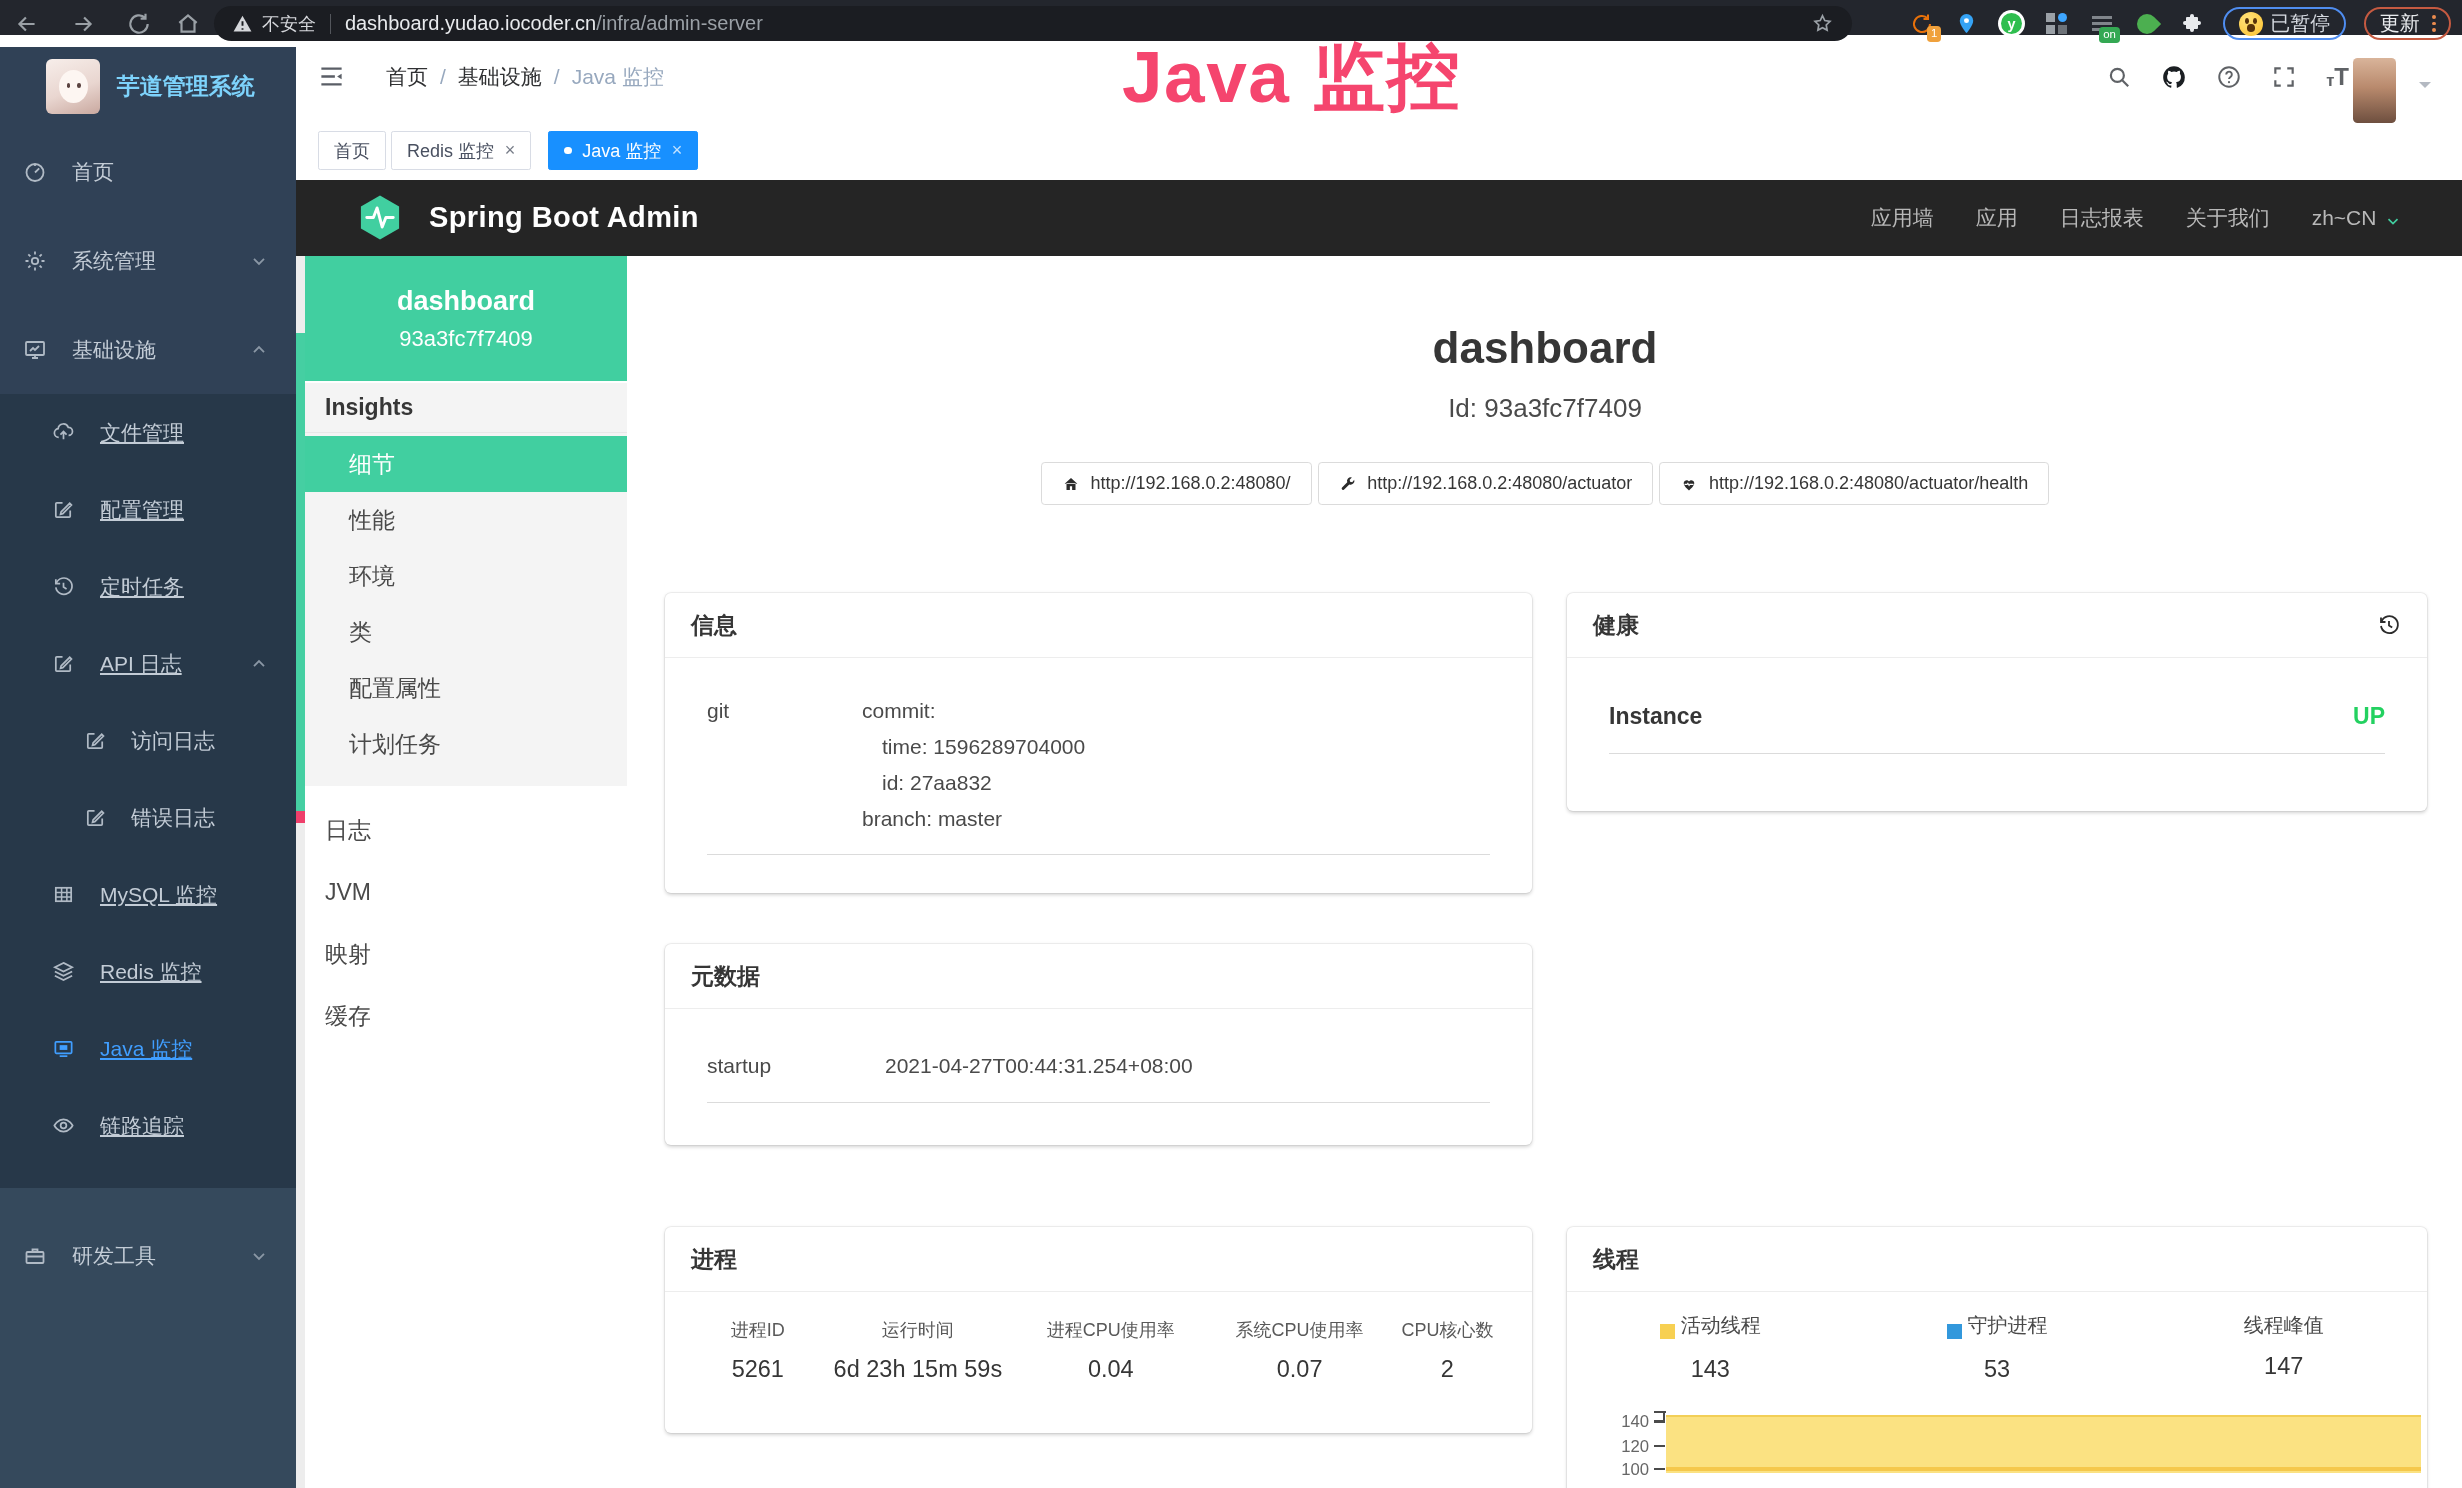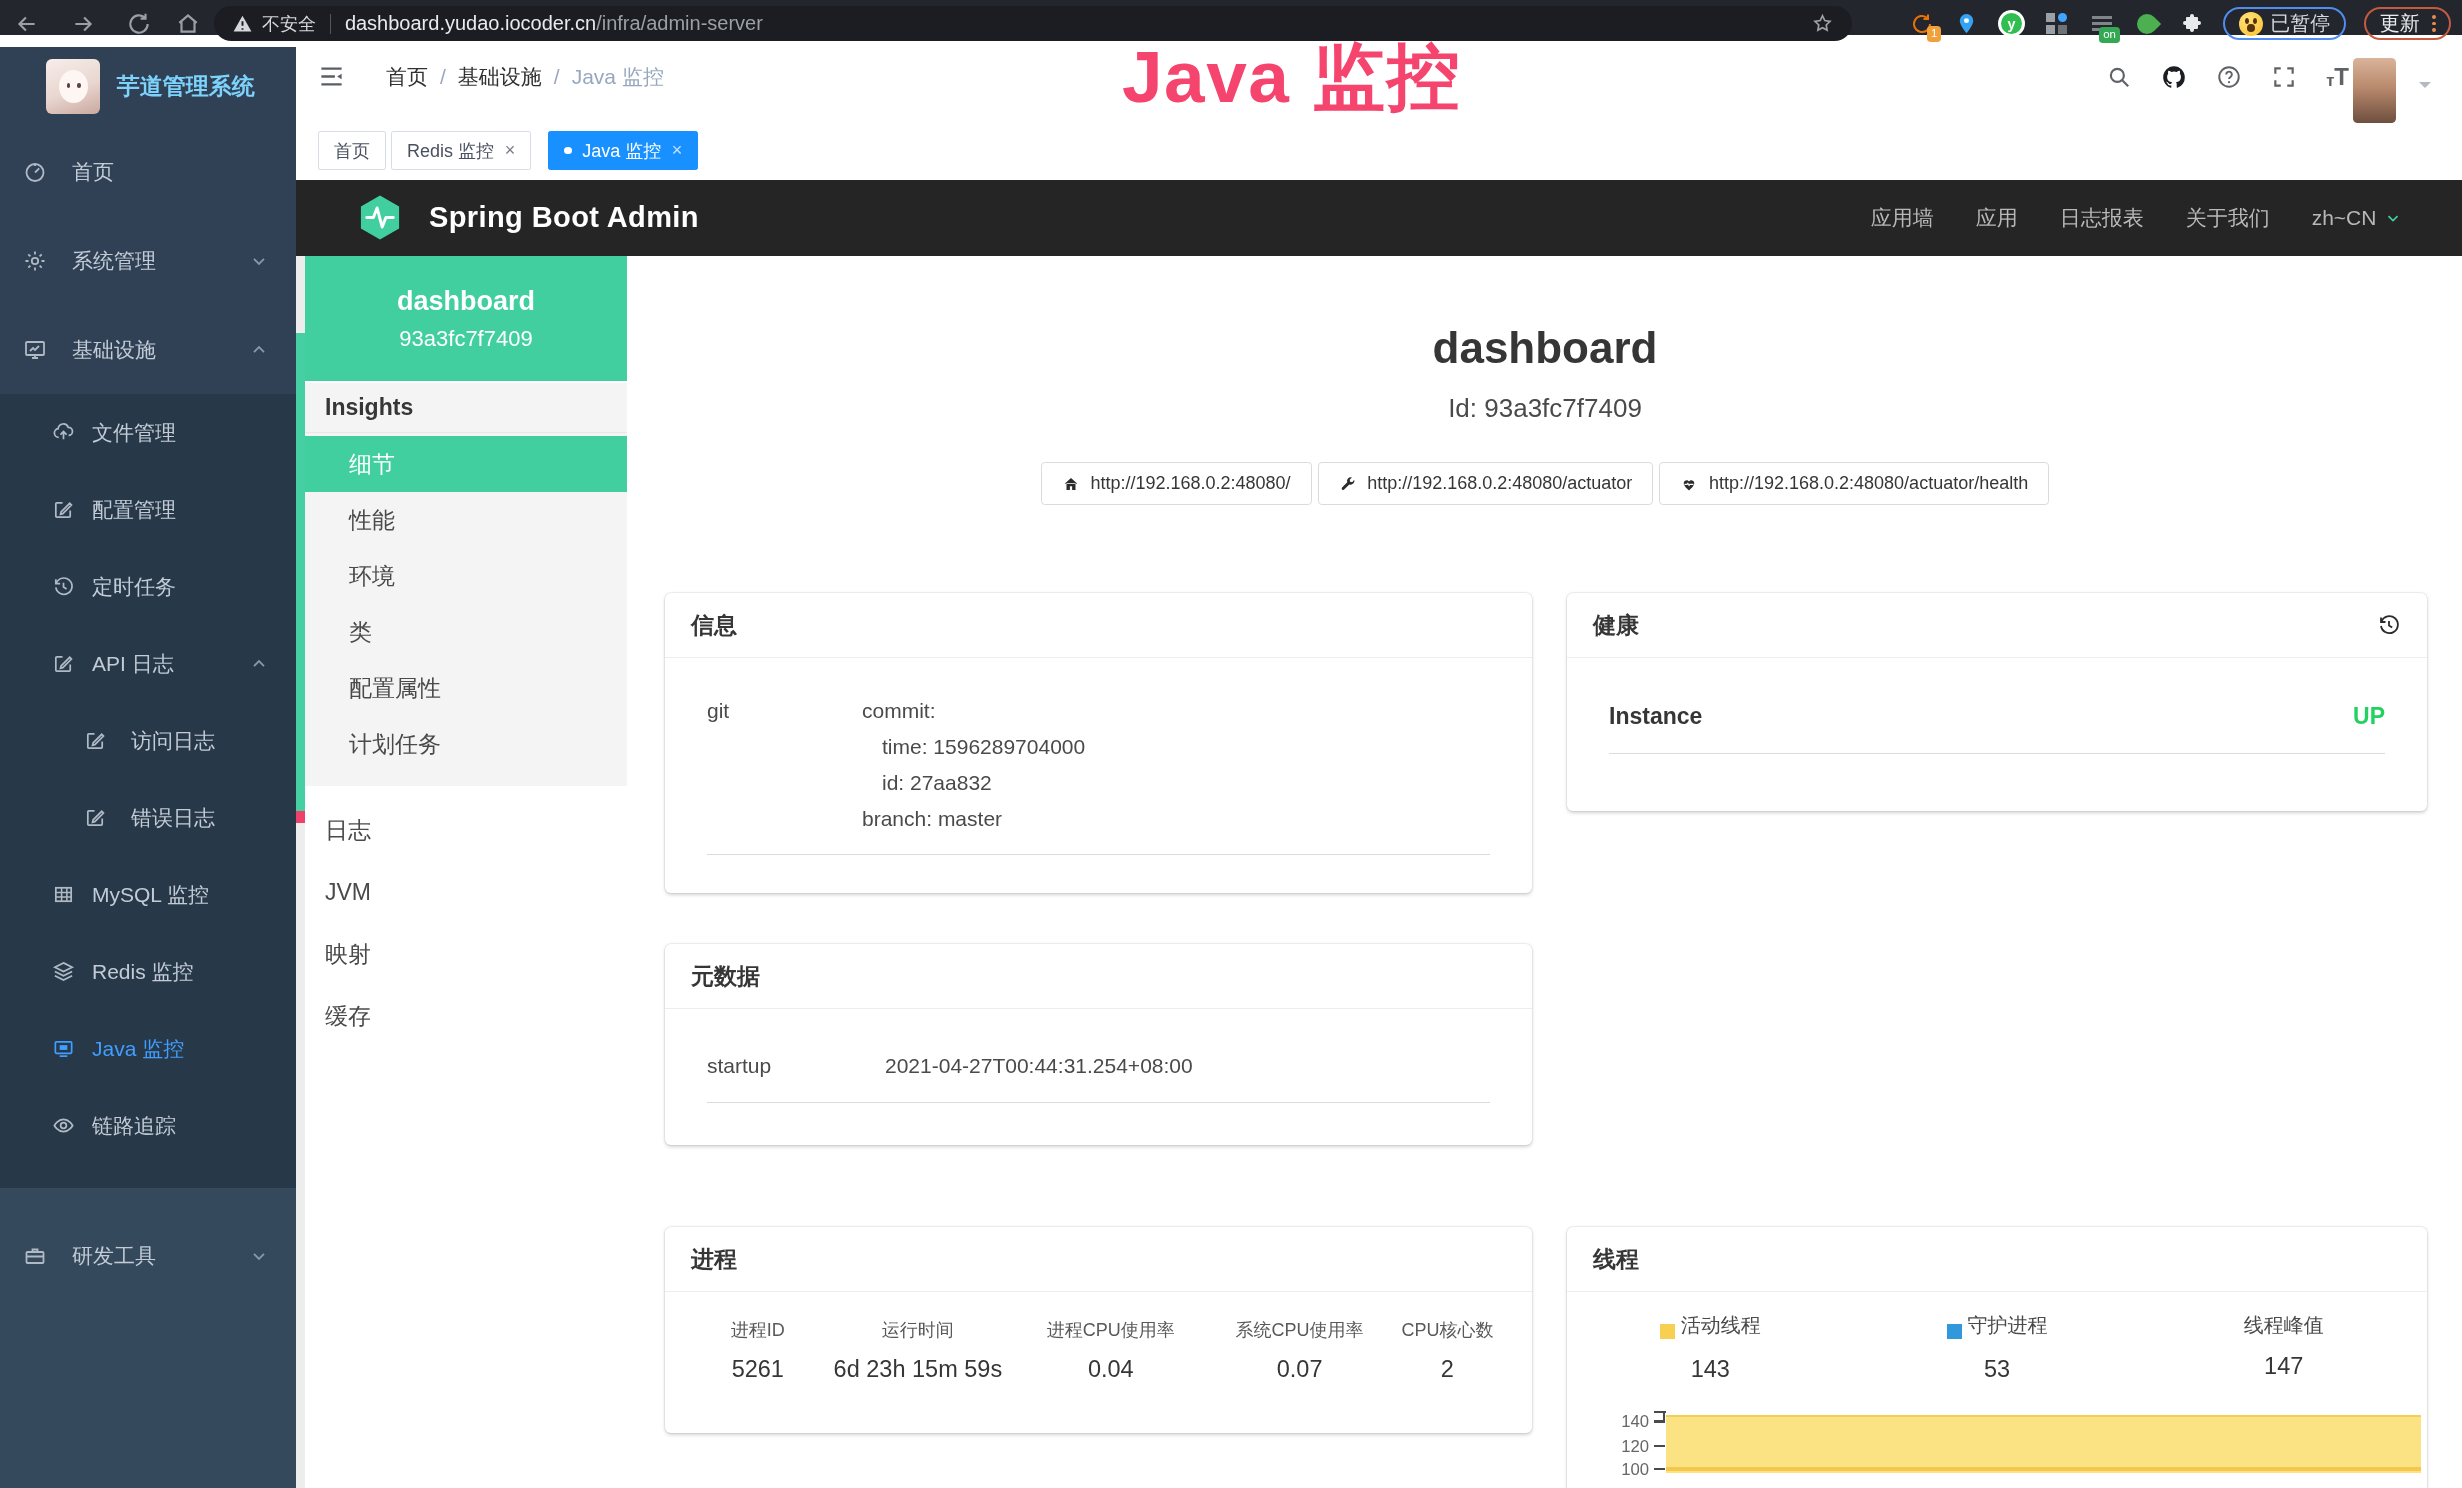--- a/index.html
+++ b/index.html
@@ -33,21 +33,21 @@
   .logo-img s{position:absolute;left:13px;top:10.6px;width:29px;height:33px;border-radius:50%;background:#fdf6f2;}
   .logo-img i{position:absolute;top:24px;width:3.8px;height:4.6px;border-radius:50%;background:#5a4340;}
   .logo-img i.l{left:20.5px}.logo-img i.r{left:31px}
   #side-logo .t{font-weight:700;color:#7dd3fc;font-size:23px;}
   #side-menu{position:absolute;top:80px;left:0;right:0;}
   .m-row{height:89px;position:relative;display:flex;align-items:center;}
   .s-row{height:77px;position:relative;display:flex;align-items:center;}
   .m-ico{position:absolute;left:23px;width:24px;height:24px;color:#b0bac5;}
   .m-lab{position:absolute;left:72px;}
   .sub-ico{position:absolute;left:52px;width:23px;height:23px;color:#b0bac5;}
-  .sub-lab{position:absolute;left:92px;}
+  .sub-lab{position:absolute;left:100px;text-decoration:underline;}
   .sub2-ico{position:absolute;left:84px;width:23px;height:23px;color:#b0bac5;}
   .sub2-lab{position:absolute;left:131px;}
   .m-chev{position:absolute;right:27px;width:20px;height:20px;color:#8a97a5;}
   #side-sub{background:#273849;}
   .active-blue,.active-blue .sub-ico{color:#409eff !important;}
   #side-bottom{position:absolute;top:1141px;left:0;right:0;bottom:0;background:#35495c;}
   #side-bottom .m-row{height:83px;margin-top:26px;}
   
   #mhead{position:absolute;left:296px;top:47px;width:2167px;height:59px;background:#fff;}
   #hamburger{position:absolute;left:22px;top:16px;width:27px;height:27px;color:#5a5e66;}
@@ -67,21 +67,21 @@
        font-size:18px;display:flex;align-items:center;padding:0 15px;gap:10.6px;border-radius:2.3px;box-sizing:border-box;}
   .tag .x{font-size:18px;opacity:.75;}
   .tag.active{background:#1890ff;border-color:#1890ff;color:#fff;}
   .tag .dot{width:7.6px;height:7.6px;border-radius:50%;background:#fff;}
   
   #sba{position:absolute;left:296px;top:180px;width:2167px;height:1308px;background:#fff;overflow:hidden;}
   #sba-hdr{position:absolute;left:0;top:0;right:0;height:76px;background:#252525;}
   #sba-brand{position:absolute;left:58px;top:13.7px;display:flex;align-items:center;gap:23px;}
   #sba-brand .t{font-size:29px;font-weight:700;color:#fff;letter-spacing:0.4px;}
   #sba-nav{position:absolute;right:61px;top:0;height:76px;display:flex;align-items:center;gap:42px;font-size:21px;color:#b8b8b8;}
-  #sba-nav .lang{display:flex;align-items:center;gap:7.6px;}
+  #sba-nav .lang{display:flex;align-items:flex-end;gap:7.6px;}
   #sba-nav .gcaret{width:18px;height:18px;color:#41cfa0;}
   #sba-strip{position:absolute;left:0;top:76px;bottom:0;width:9px;background:#ededed;}
   #sba-strip .thumb{position:absolute;left:0;top:77px;width:9px;height:478px;background:#45cfa2;}
   #sba-strip .pk{position:absolute;left:0;top:555px;width:9px;height:12px;background:#ef3f6b;}
   #sba-side{position:absolute;left:9px;top:76px;width:322px;bottom:0;background:#fff;}
   .app-block{height:125px;background:#41cfa0;color:#fff;display:flex;flex-direction:column;justify-content:center;align-items:center;gap:9px;}
   .app-block .n{font-size:27px;font-weight:700;}
   .app-block .id{font-size:22px;}
   .insights{background:#f4f4f4;border-top:2.3px solid #fff;padding-bottom:13.7px;text-align:right;}
   .group-hdr{height:49px;display:flex;align-items:center;padding-left:20px;font-size:23px;font-weight:700;color:#363636;border-bottom:1.5px solid #e8e8e8;margin-bottom:3px;}

